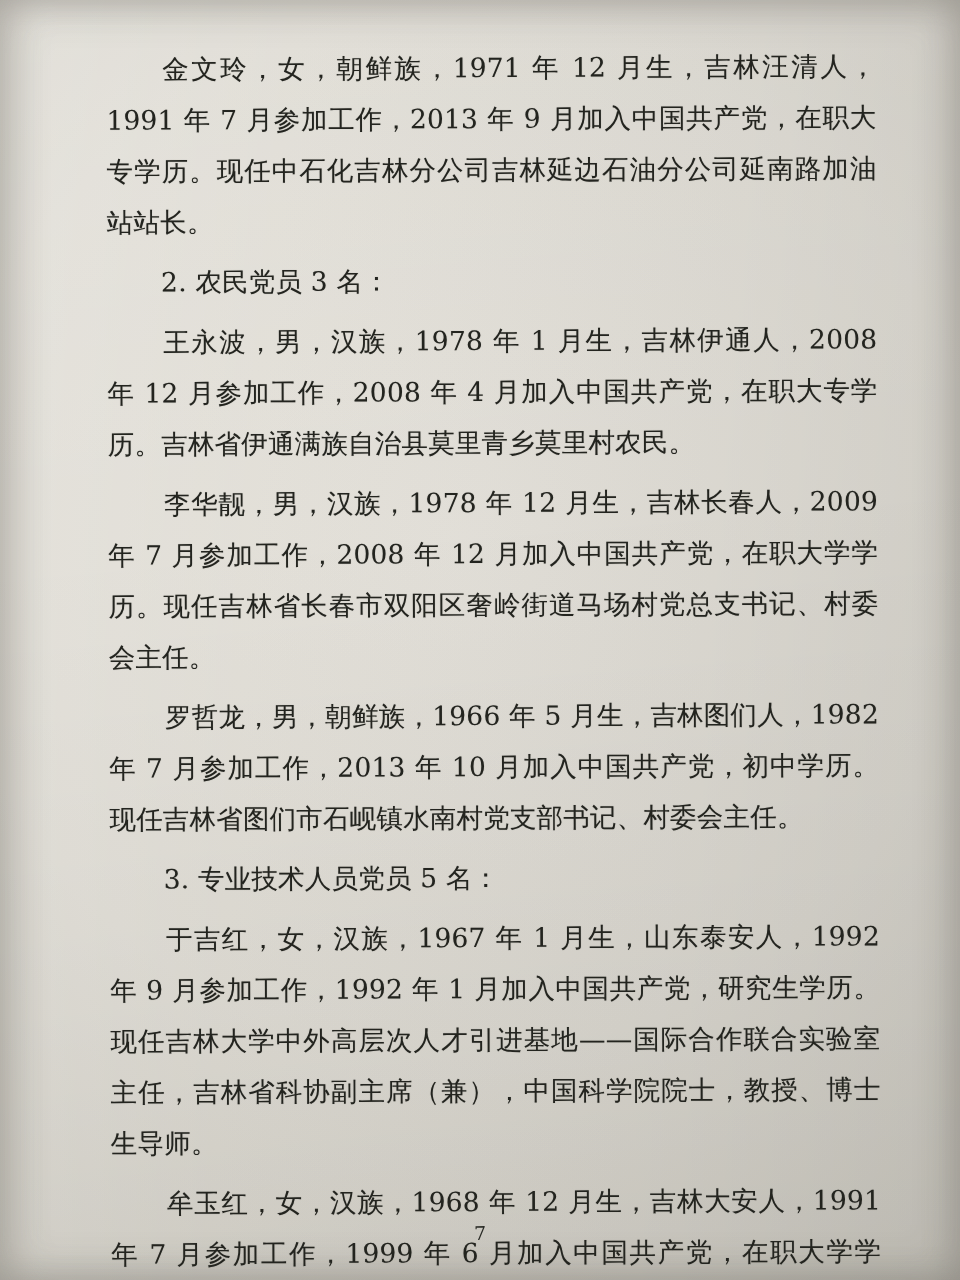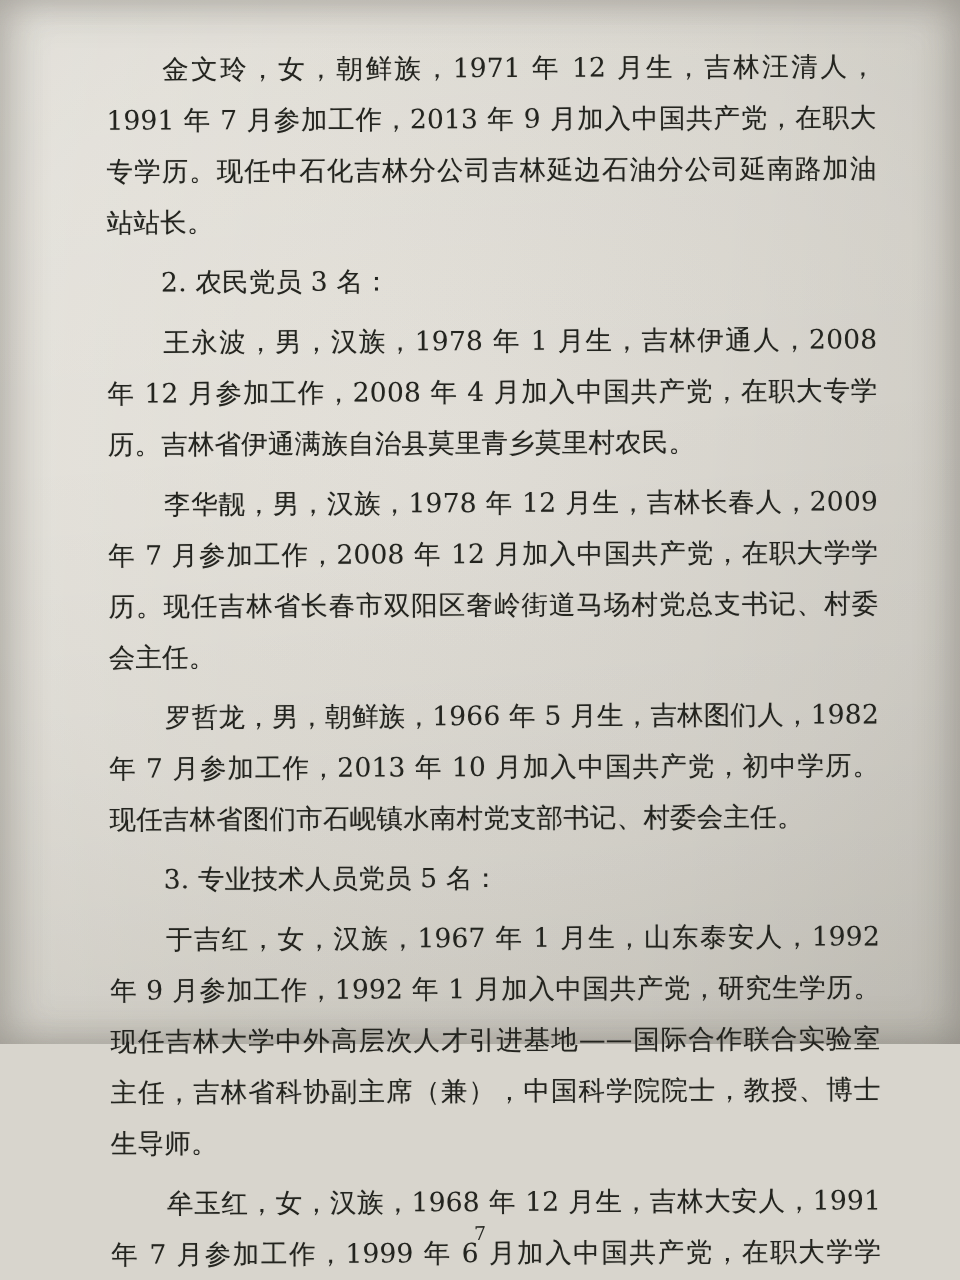--- a/index.html
+++ b/index.html
@@ -10,21 +10,21 @@
     width: 960px;
     height: 1280px;
     background: #d8d5cd;
     font-family: "DejaVu Serif", serif;
     overflow: hidden;
   }
   
   #page {
     position: relative;
     width: 960px;
-    height: 1044px;
+    height: 1280px;
     background:
       radial-gradient(ellipse 120% 90% at 48% 42%, #e4e1da 0%, #dedbd3 45%, #d3d0c7 78%, #c6c3ba 100%);
     box-sizing: border-box;
   }
   #page:before {
     
     content: "";
     position: absolute;
     inset: 0;
     background:

